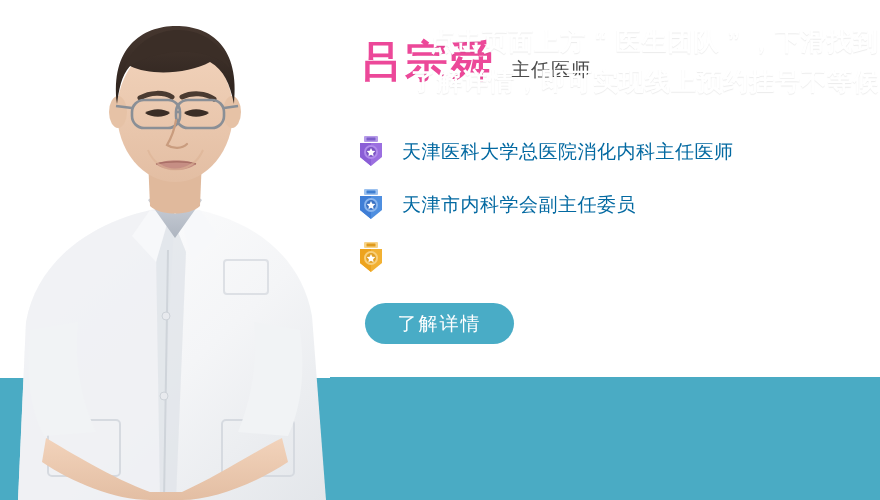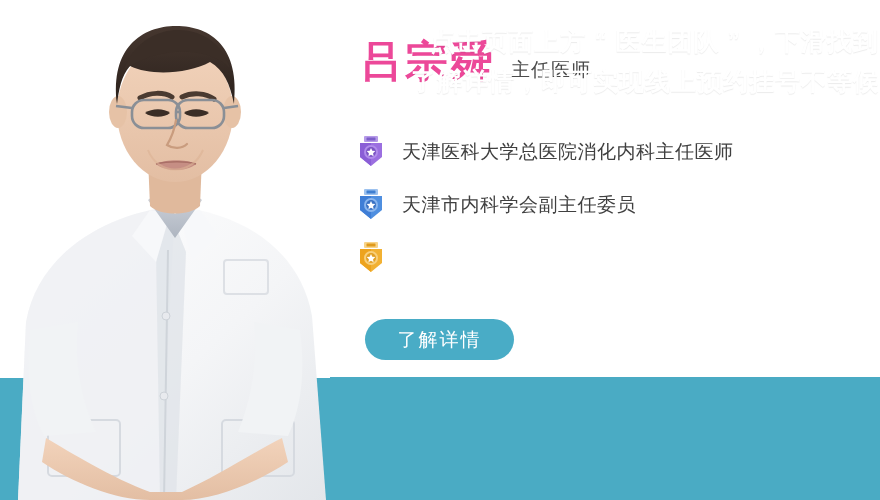--- a/index.html
+++ b/index.html
@@ -33,24 +33,24 @@
   .doctor-title {
     font-size:19px; font-weight:400; color:#4a4a4a; letter-spacing:1px;
   }
 
   .creds { position:absolute; left:2px; top:132px; width:520px; }
   .cred-row {
     display:flex; align-items:center; height:40px; margin-bottom:13px;
   }
   .cred-icon { width:26px; height:32px; flex:0 0 26px; margin-right:18px; }
   .cred-text {
-    font-size:19px; color:#404040; letter-spacing:0.5px; white-space:nowrap;
-  }
-
-  .btn-row { position:absolute; left:9px; top:319px; display:flex; gap:63px; }
+    font-size:19px; color:#0369a1; letter-spacing:0.5px; white-space:nowrap;
+  }
+
+  .btn-row { position:absolute; left:9px; top:303px; display:flex; gap:63px; }
   .pill {
     width:149px; height:41px; border-radius:21px;
     background:#49acc6;
     color:#ffffff; font-size:19px; letter-spacing:2px;
     display:flex; align-items:center; justify-content:center;
     cursor:pointer; border:none;
     font-family:"Liberation Sans", sans-serif;
   }
 
   

